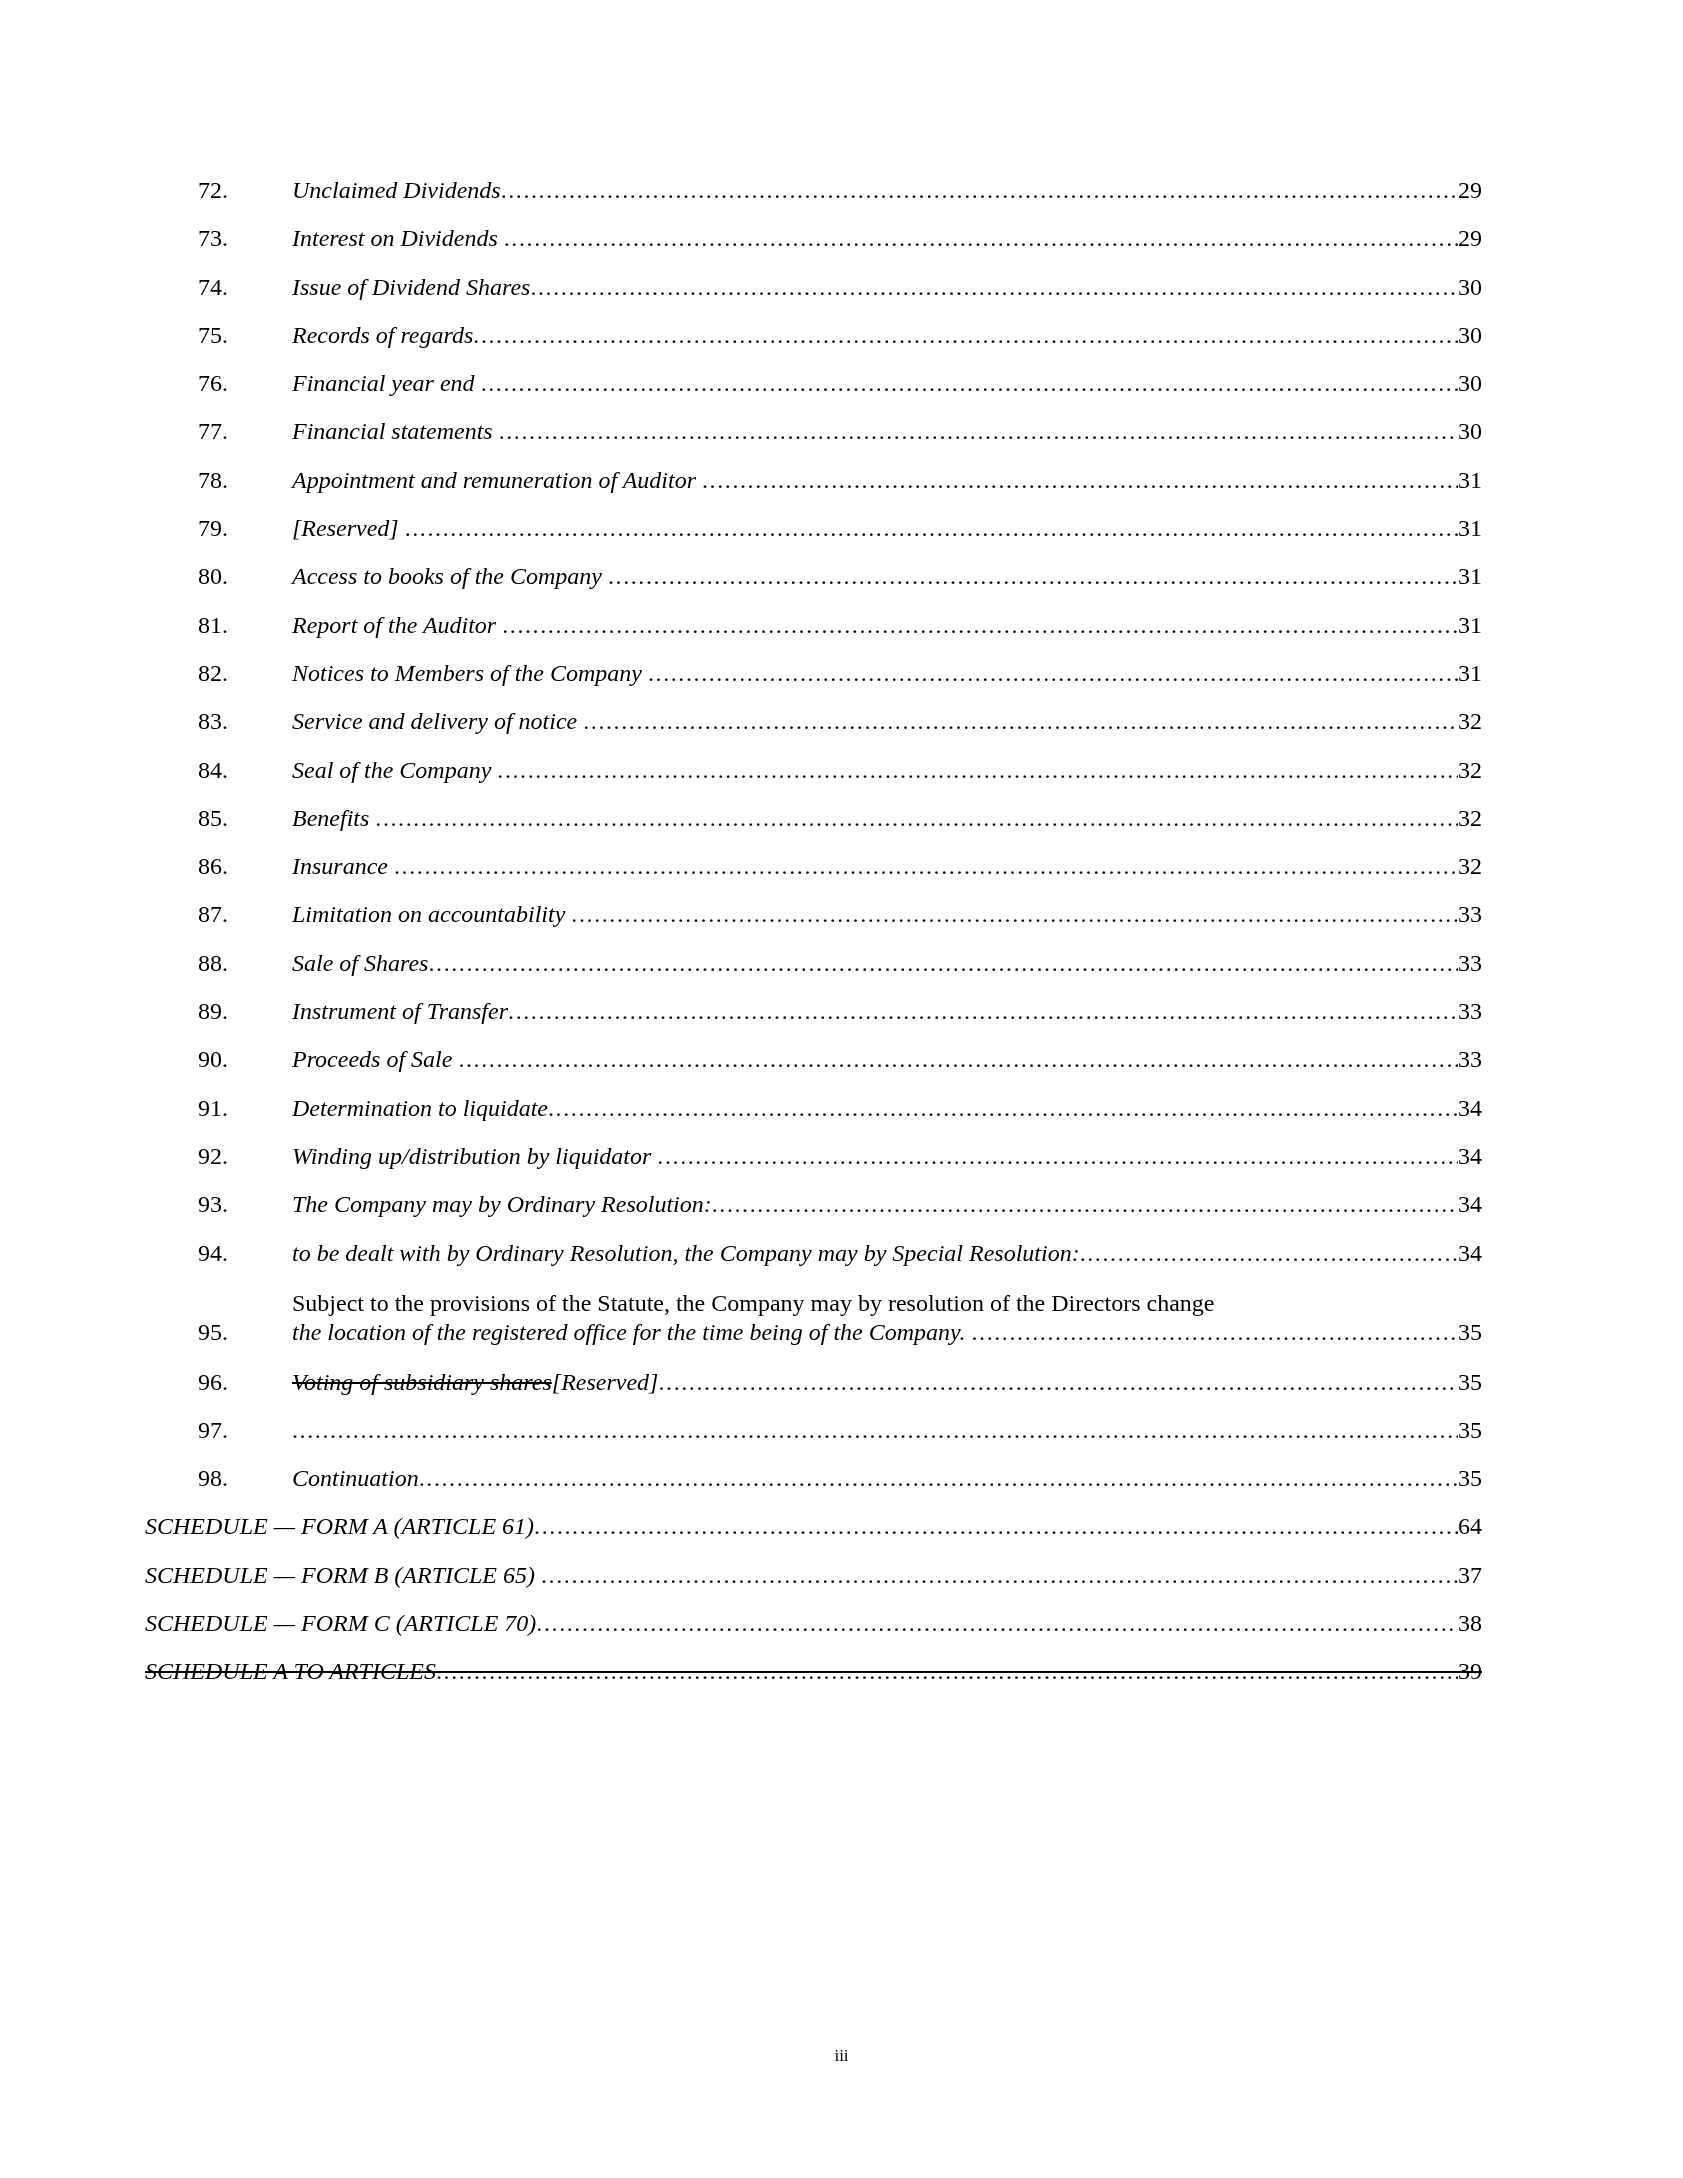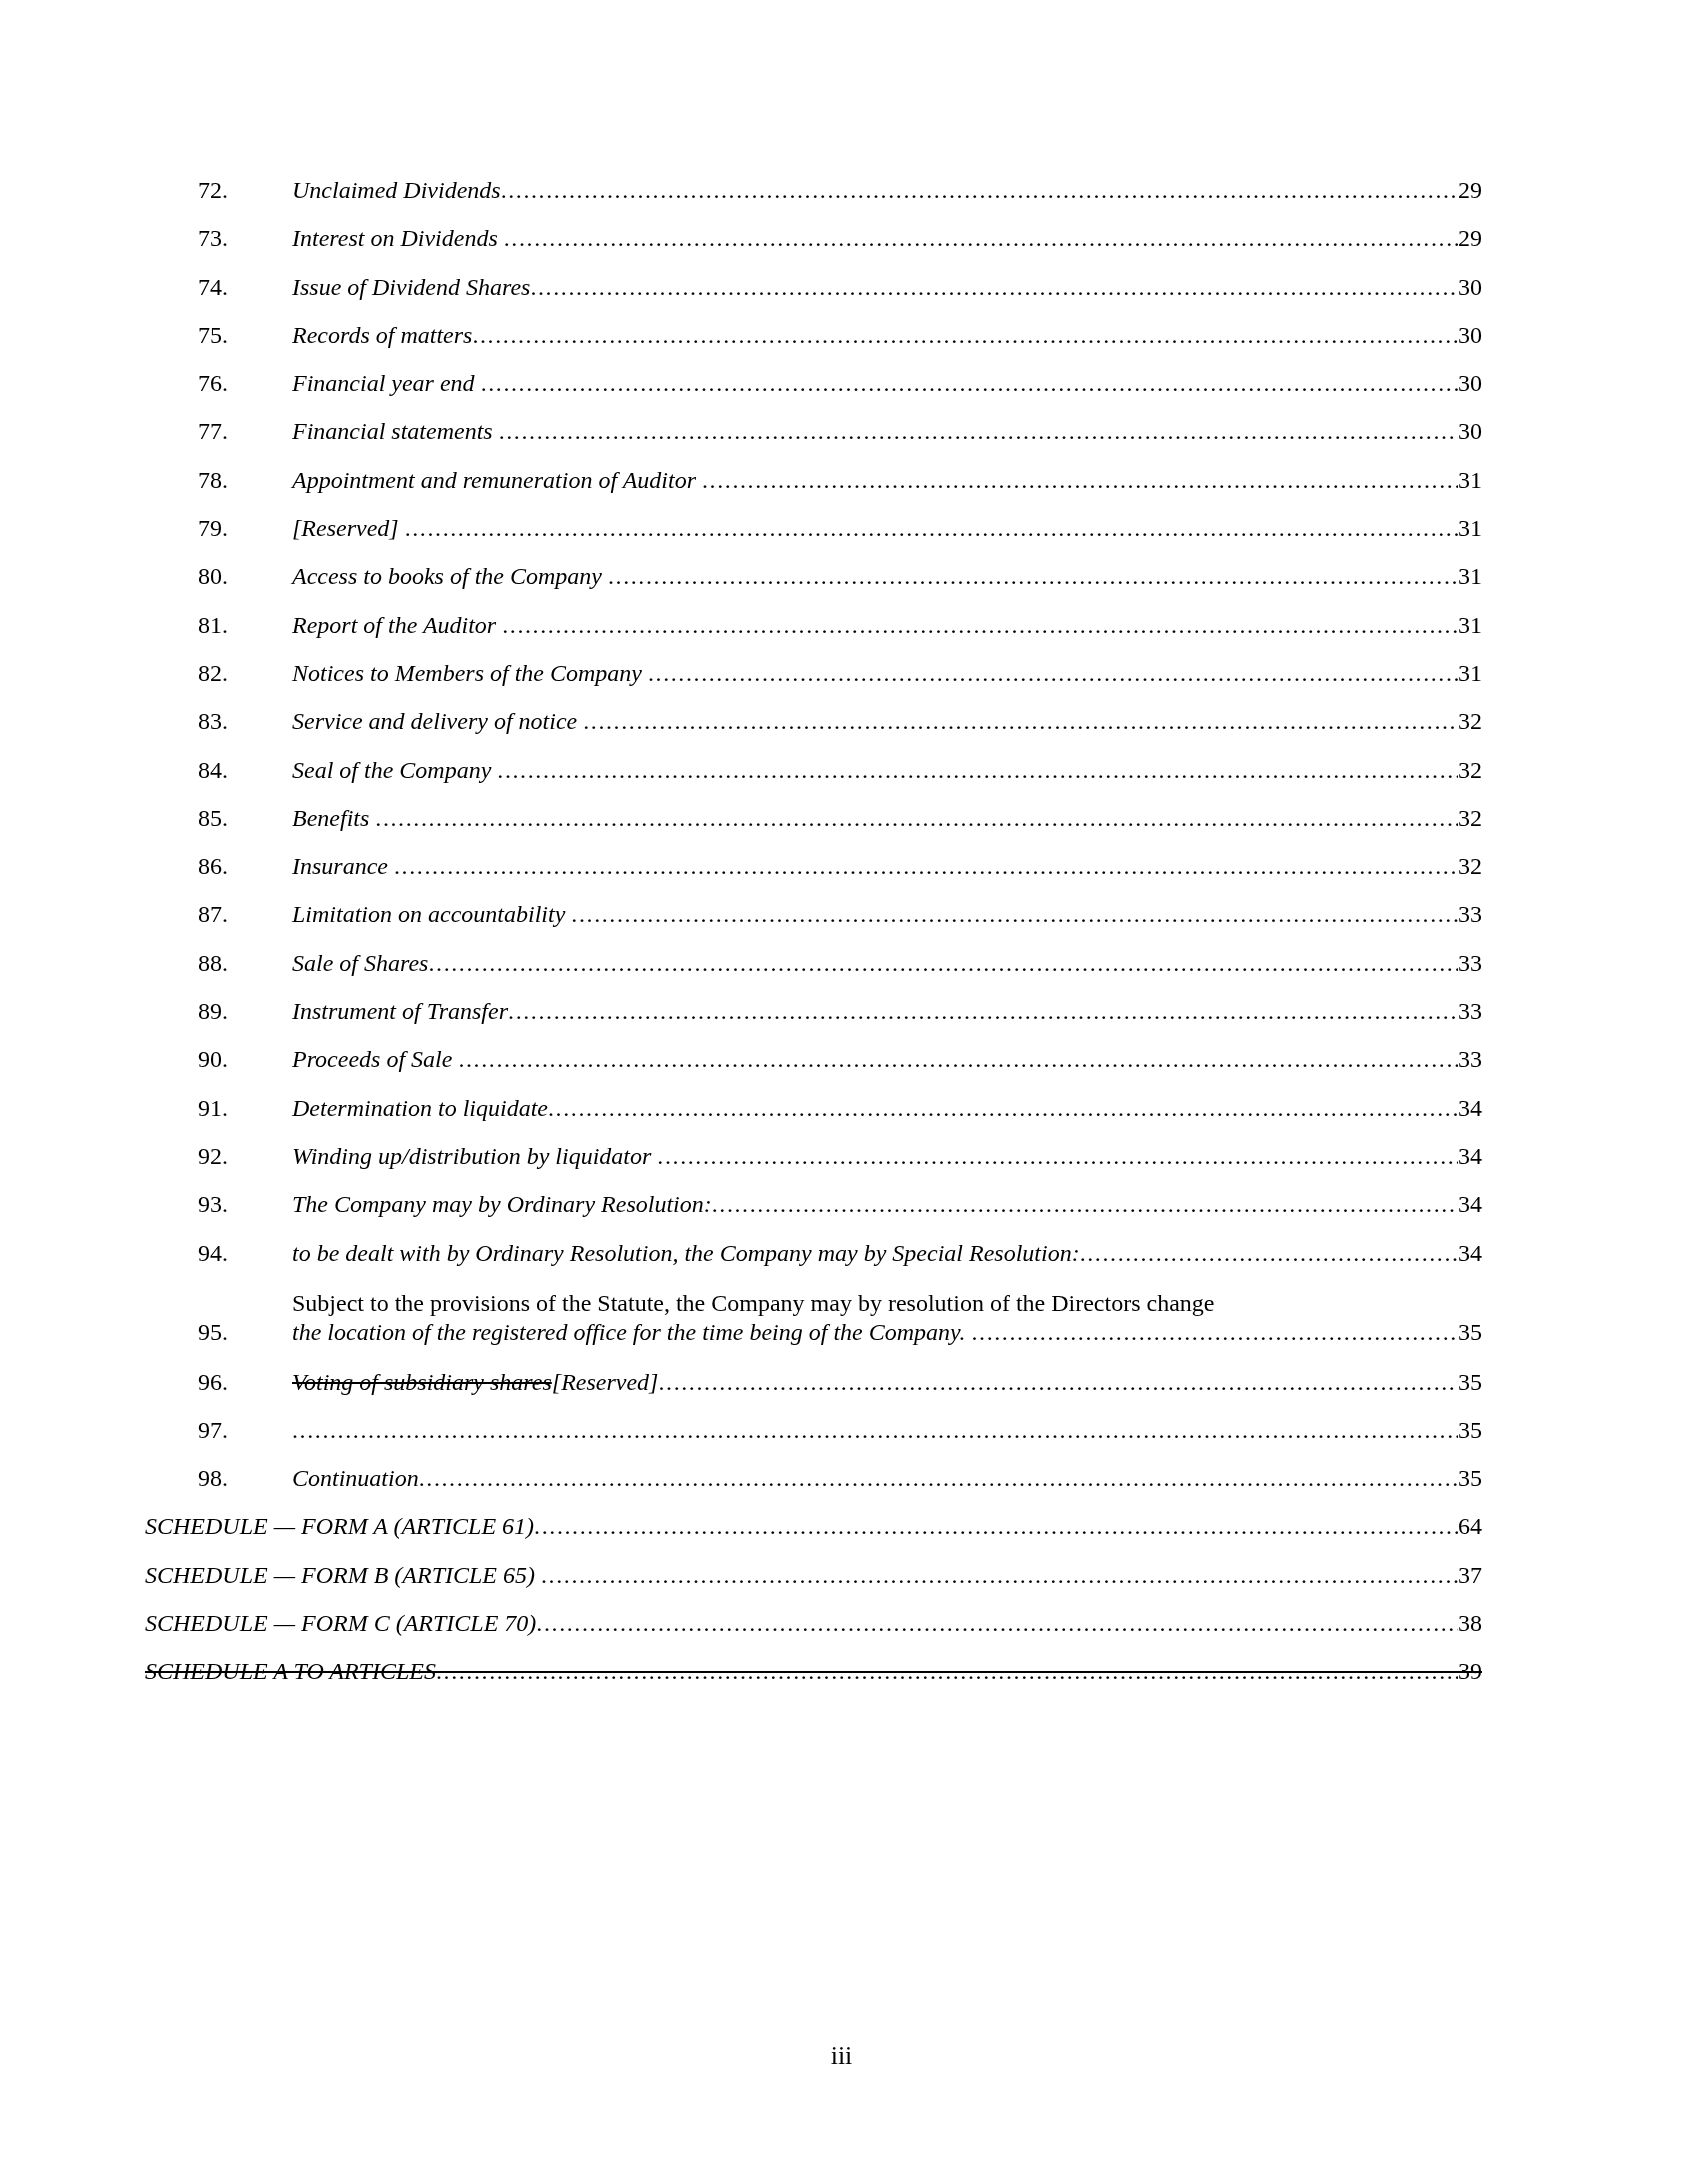--- a/index.html
+++ b/index.html
@@ -120,21 +120,21 @@
     margin-bottom: 21px;
     align-items: flex-end;
   }
 
   .footer {
     position: absolute;
     left: 0;
     top: 2041px;
     width: 1683px;
     text-align: center;
-    font-size: 26px;
+    font-size: 17px;
     line-height: 30px;
   }
 </style>
 </head>
 <body>
 
 <div class="page">
 
   <div class="toc">
 
@@ -168,21 +168,21 @@
           <span class="leader"></span>
           <span class="pageno">30</span>
         </span>
       </span>
     </div>
 
     <div class="entry">
       <span class="num">75.</span>
       <span class="body">
         <span class="line">
-          <span class="title">Records of matters</span>
+          <span class="title">Records of regards</span>
           <span class="leader"></span>
           <span class="pageno">30</span>
         </span>
       </span>
     </div>
 
     <div class="entry">
       <span class="num">76.</span>
       <span class="body">
         <span class="line">

